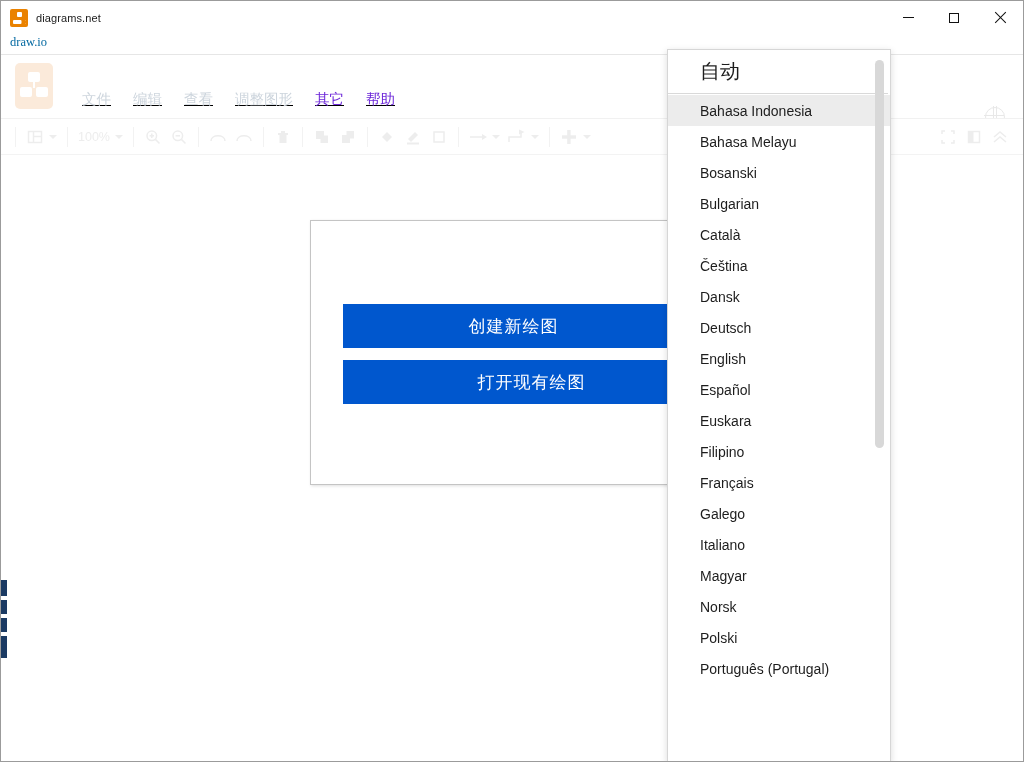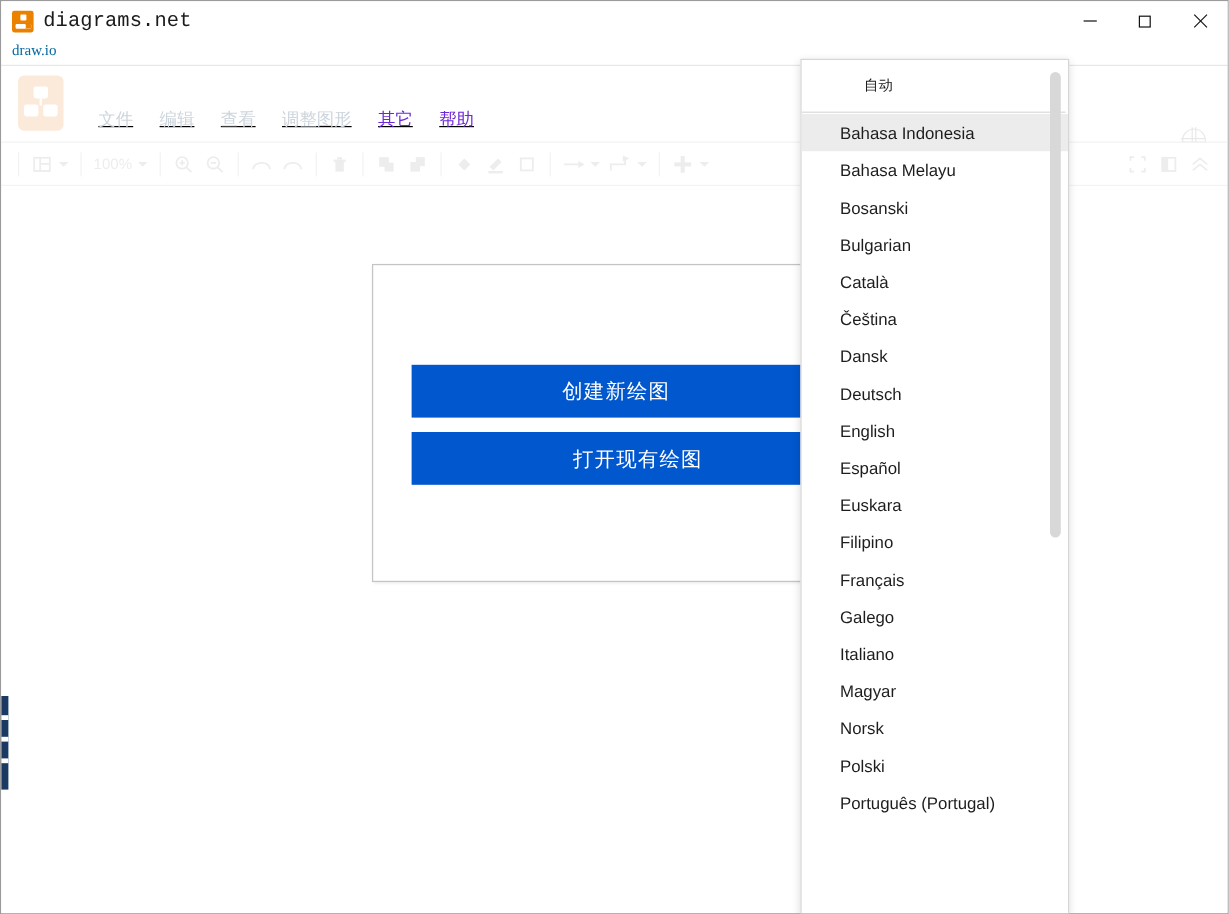--- a/index.html
+++ b/index.html
@@ -32,21 +32,21 @@
   .tb-logo::before {
     content: ""; position: absolute; left: 6.5px; top: 3px;
     width: 5px; height: 4.5px; background: #fff; border-radius: 1px;
   }
   .tb-logo::after {
     content: ""; position: absolute; left: 2.5px; top: 10.5px;
     width: 13px; height: 4.5px; background: #fff; border-radius: 1px;
     box-shadow: inset -4.5px 0 0 0 #ea8200;
   }
   .tb-title {
-    font-size: 17px; color: #1b1b1b; letter-spacing: .1px; font-family: Liberation Mono, monospace;
+    font-size: 11px; color: #1b1b1b; letter-spacing: .1px;
   }
   .win-controls {
     position: absolute; right: 0; top: 0; height: 33px;
     display: flex;
   }
   .win-btn {
     width: 46px; height: 33px;
     display: flex; align-items: center; justify-content: center;
     color: #111; font-size: 13px;
   }
@@ -197,21 +197,21 @@
   .dropdown {
     position: absolute; left: 666px; top: 48px;
     width: 224px; height: 714px;
     background: #ffffff;
     border: 1px solid #d6d6d6;
     box-shadow: 0 2px 7px rgba(0,0,0,.14);
     overflow: hidden;
   }
   .dd-head {
     height: 43px; display: flex; align-items: center;
-    padding-left: 52px; font-size: 12px; color: #1d1d1d;
+    padding-left: 32px; font-size: 20px; color: #1d1d1d;
   }
   .dd-headsep {
     height: 1px; background: #d9d9d9; margin: 0 2px 0 0;
   }
   .dd-list { padding-top: 1px; }
   .dd-item {
     height: 31px; display: flex; align-items: center;
     padding-left: 32px; font-size: 14px; color: #1d1d1d;
     cursor: default; white-space: nowrap;
   }

